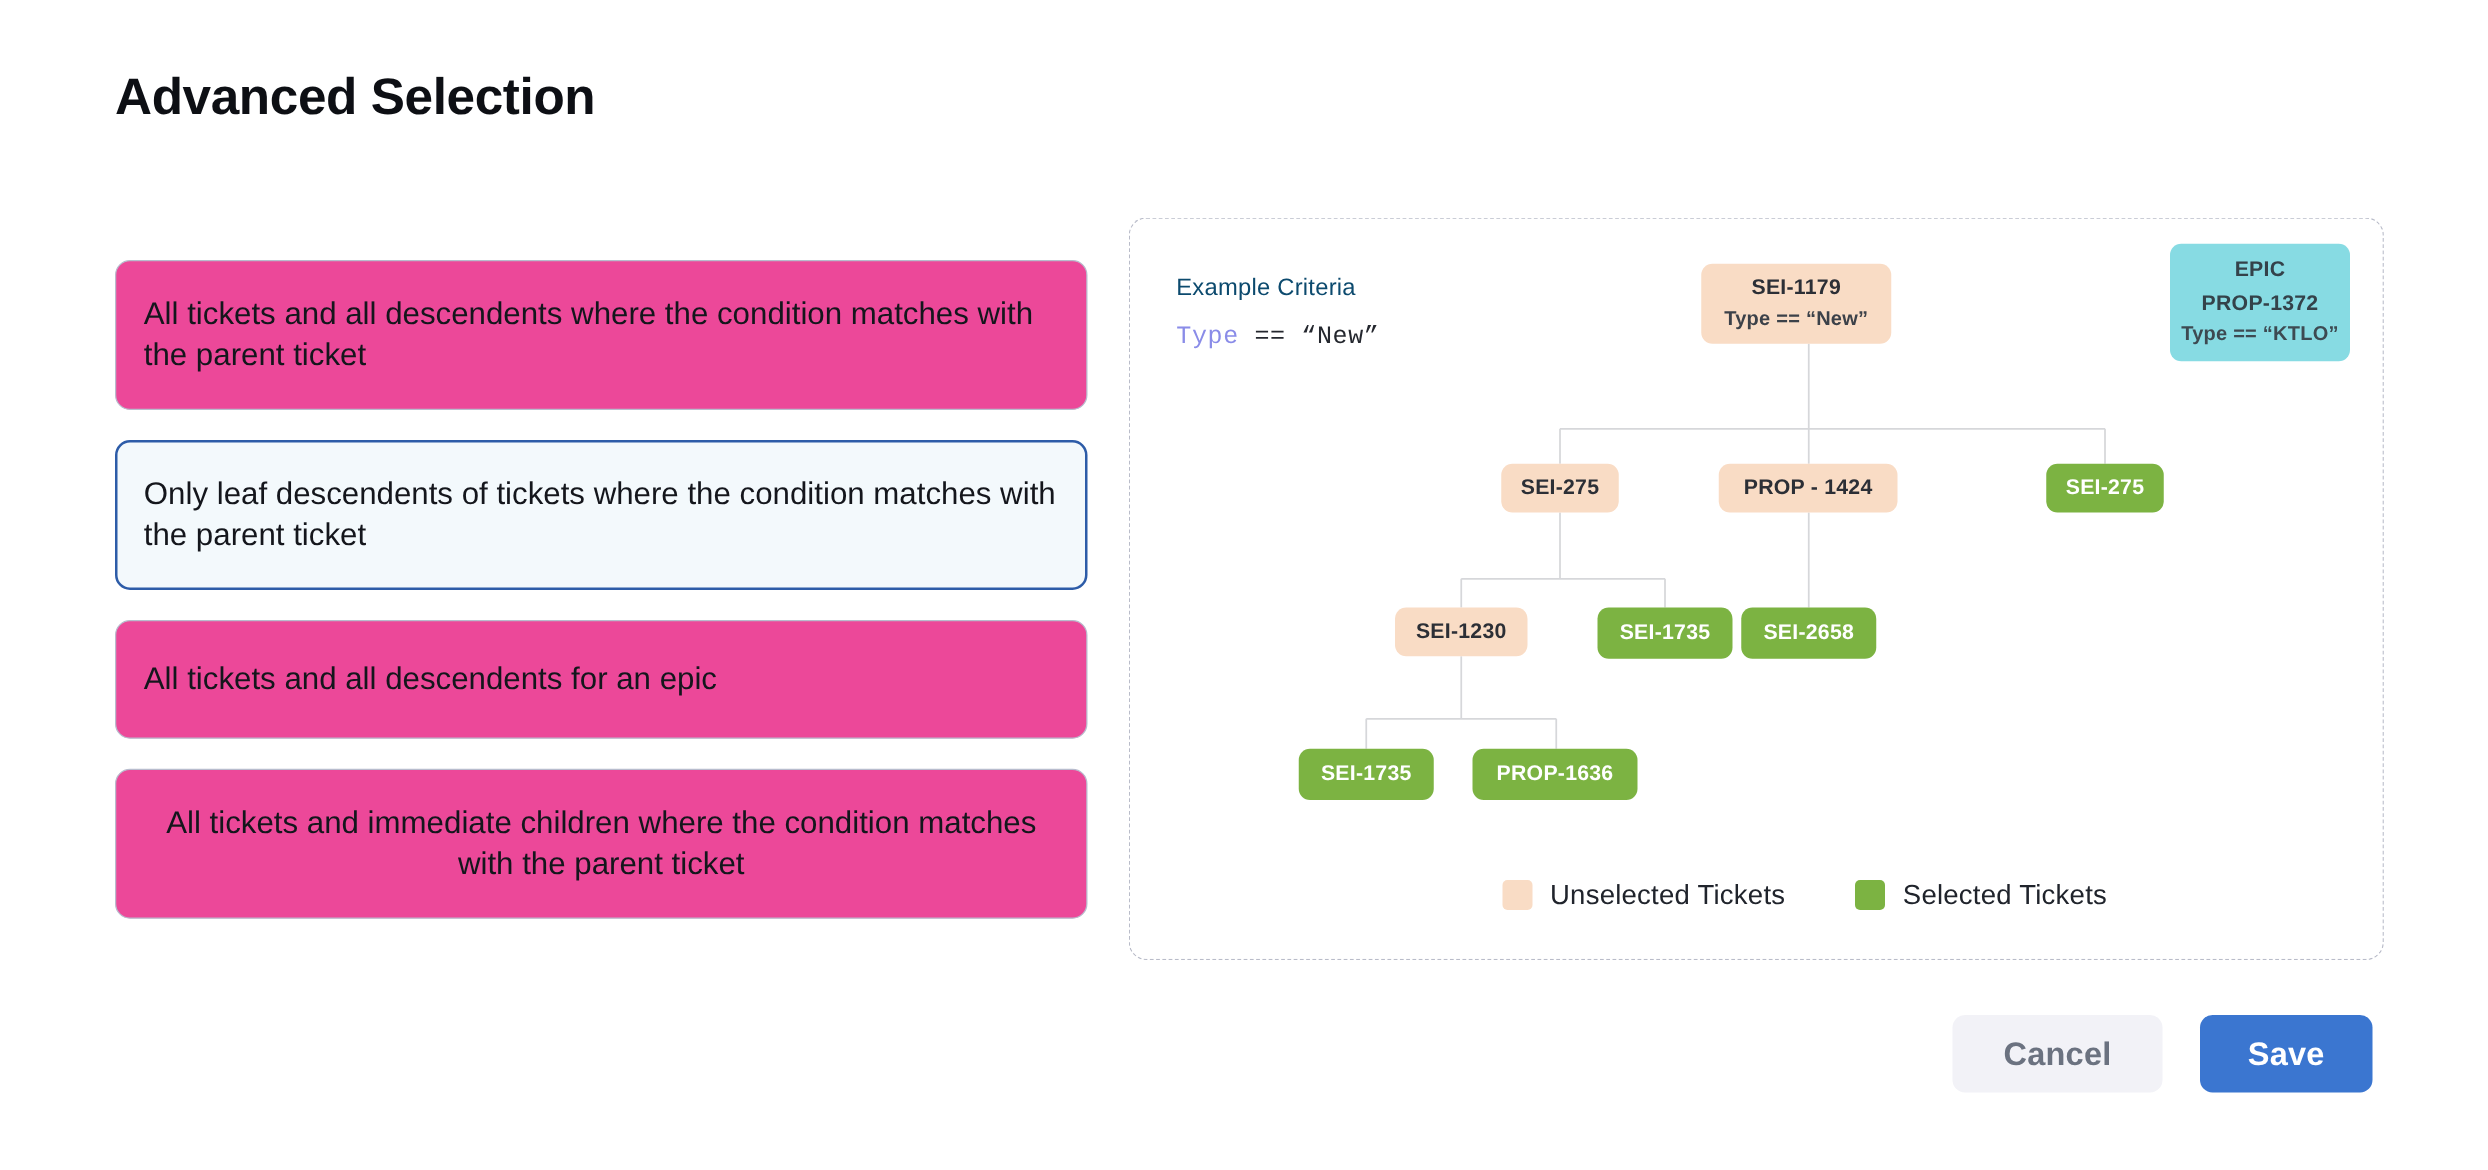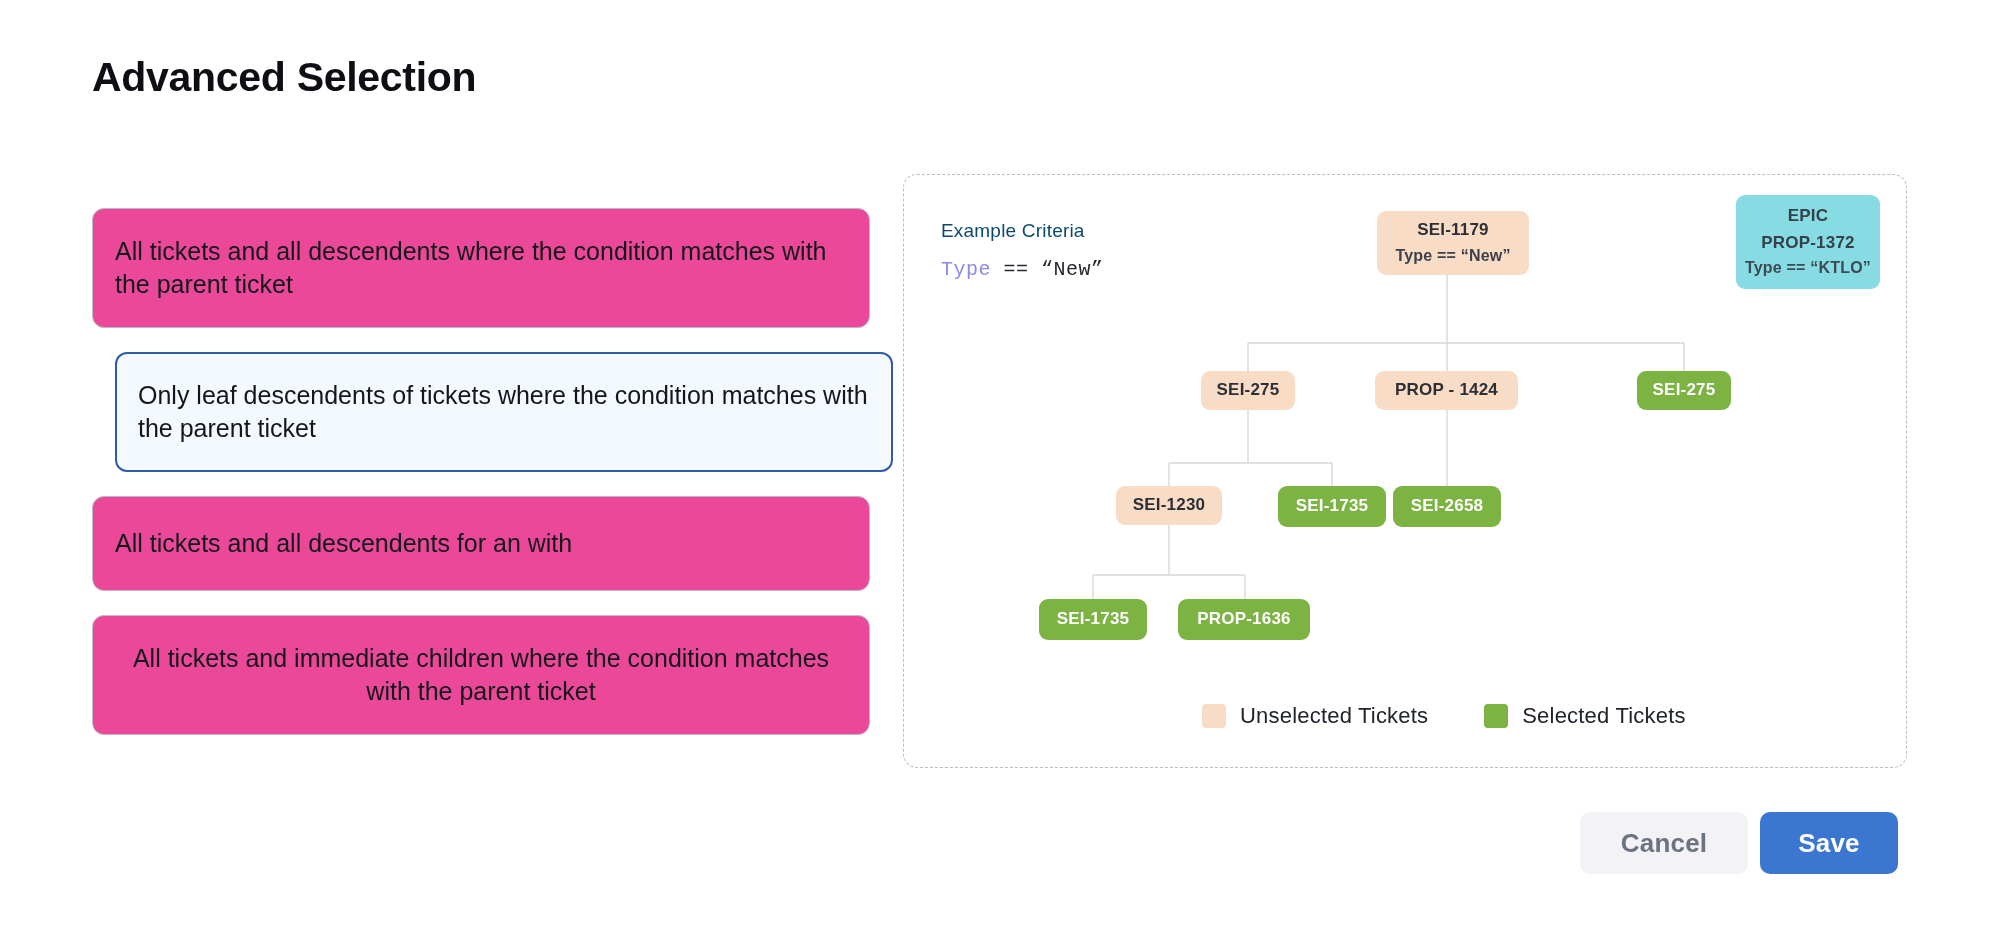--- a/index.html
+++ b/index.html
@@ -51,21 +51,20 @@
     line-height: 1.32;
     color: #14161c;
     cursor: pointer;
   }
   .option-card.two-line { padding: 26px 22px 26px 22px; }
   .option-card.one-line { padding: 30px 22px 30px 22px; }
   .option-card.selected {
     border: 2px solid #2d5ca8;
     background: #f3f9fc;
     padding: 25px 21px 25px 21px;
-    margin-left: 23px;
   }
 
   
   .diagram-panel {
     position: absolute;
     left: 903px;
     top: 174px;
     width: 1004px;
     height: 594px;
     box-sizing: border-box;
@@ -152,21 +151,21 @@
   .legend-swatch.unselected { background: #f9dcc5; }
   .legend-swatch.selected   { background: #7cb342; }
 
   
   .footer {
     position: absolute;
     right: 92px;
     top: 812px;
     display: flex;
     align-items: center;
-    gap: 12px;
+    gap: 30px;
   }
   .btn {
     box-sizing: border-box;
     border: none;
     border-radius: 10px;
     font-family: "Liberation Sans", sans-serif;
     font-size: 26px;
     font-weight: 700;
     letter-spacing: 0.2px;
     cursor: pointer;
@@ -194,21 +193,21 @@
   <div class="page-title">Advanced Selection</div>
 
   <div class="options">
     <div class="option-card two-line" style="min-height:98px;">
       <span>All tickets and all descendents where the condition matches with the parent ticket</span>
     </div>
     <div class="option-card two-line selected" style="min-height:98px;">
       <span>Only leaf descendents of tickets where the condition matches with the parent ticket</span>
     </div>
     <div class="option-card one-line" style="min-height:72px;">
-      <span>All tickets and all descendents for an with</span>
+      <span>All tickets and all descendents for an epic</span>
     </div>
     <div class="option-card two-line" style="min-height:98px;text-align:center;">
       <span>All tickets and immediate children where the condition matches with the parent ticket</span>
     </div>
   </div>
 
   <div class="diagram-panel">
 
     <div class="criteria-label">Example Criteria</div>
 
@@ -234,21 +233,21 @@
 
         <path d="M 543 235 L 543 311"></path>
 
         <path d="M 265 350 L 265 400"></path>
         <path d="M 189 400 L 341 400"></path>
         <path d="M 189 400 L 189 424"></path>
         <path d="M 341 400 L 341 424"></path>
       </g>
     </svg>
 
-    <div class="node unselected" style="left:473px; top:36px; width:152px; height:64px;">
+    <div class="node unselected" style="left:457px; top:36px; width:152px; height:64px;">
       <span>SEI-1179</span>
       <span class="sub">Type == “New”</span>
     </div>
 
     <div class="node epic" style="left:832px; top:20px; width:144px; height:94px;">
       <span>EPIC</span>
       <span>PROP-1372</span>
       <span class="sub">Type == “KTLO”</span>
     </div>
 

